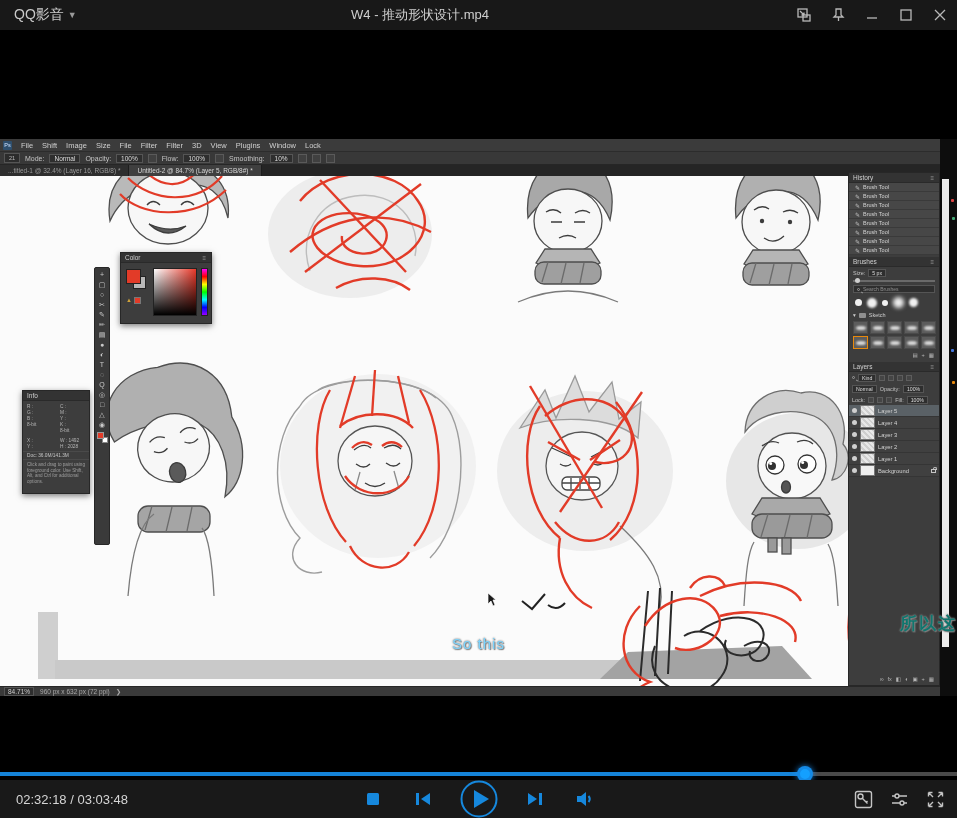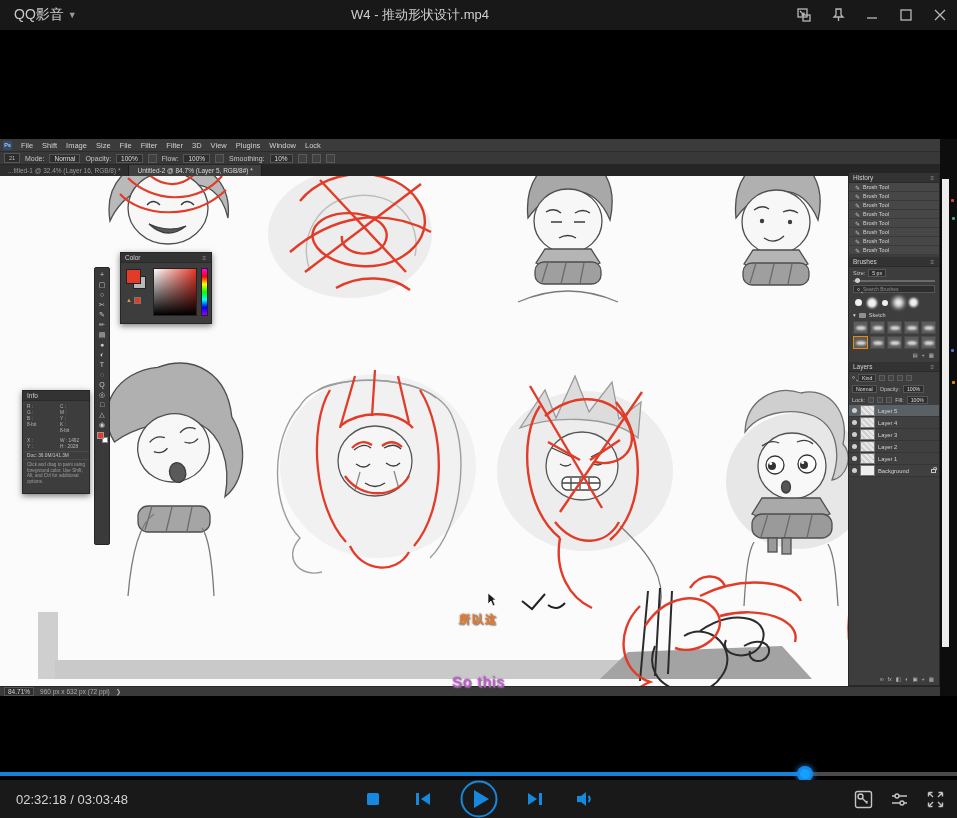--- a/index.html
+++ b/index.html
@@ -116,24 +116,24 @@
   .layer-row.sel { background:#5a6166; }
   .eye { width:5px; height:5px; border-radius:50%; background:#cfcfcf; }
   .thumb { width:15px; height:11px; background:#eee; border:1px solid #777; }
   .thumb.art { background: repeating-linear-gradient(45deg,#e8e8e8 0 2px,#cfcfcf 2px 4px); }
   .lockg { position:relative; width:5px; height:4px; border:1px solid #c5c5c5; margin-left:auto; }
   .lockg::before { content:''; position:absolute; left:0.5px; top:-3px; width:2.5px; height:2.5px;
     border:1px solid #c5c5c5; border-bottom:none; border-radius:2px 2px 0 0; }
 
   
   .subtitle { left:0; top:582px; width:957px; text-align:center; pointer-events:none; }
-  .sub1 { font-size:11px; font-weight:bold; color:#f97316; letter-spacing:2px;
+  .sub1 { font-size:17px; font-weight:bold; color:#0f766e; letter-spacing:2px;
+    text-shadow:0 0 2px #8a8a8a, 0 0 2px #8a8a8a, 1px 1px 1px #777;text-align:right; }
+  .sub2 { font-size:15px; color:#7dd3fc; letter-spacing:1px;
     text-shadow:0 0 2px #8a8a8a, 0 0 2px #8a8a8a, 1px 1px 1px #777; }
-  .sub2 { font-size:15px; color:#d946ef; letter-spacing:1px;
-    text-shadow:0 0 2px #8a8a8a, 0 0 2px #8a8a8a, 1px 1px 1px #777;margin-top:46px; }
 
   
   .progress { left:0; top:766px; width:957px; height:14px; }
   .prog-track { position:absolute; left:0; top:6px; width:957px; height:4px; background:#4a4a4a; }
   .prog-fill { position:absolute; left:0; top:6px; width:805px; height:4px; background:#1583d8; }
   .prog-thumb { position:absolute; left:797px; top:0px; width:16px; height:16px; border-radius:50%;
     background:#14a0ff; border:3px solid rgba(20,110,200,.45); box-shadow:0 0 6px rgba(30,150,255,.8); }
   .controls { left:0; top:780px; width:957px; height:38px; background:#191919; }
   .time { left:16px; top:12px; color:#d5d5d5; font-size:13px; }
   .c-center { left:0; top:0; width:957px; height:38px; display:flex; align-items:center;

